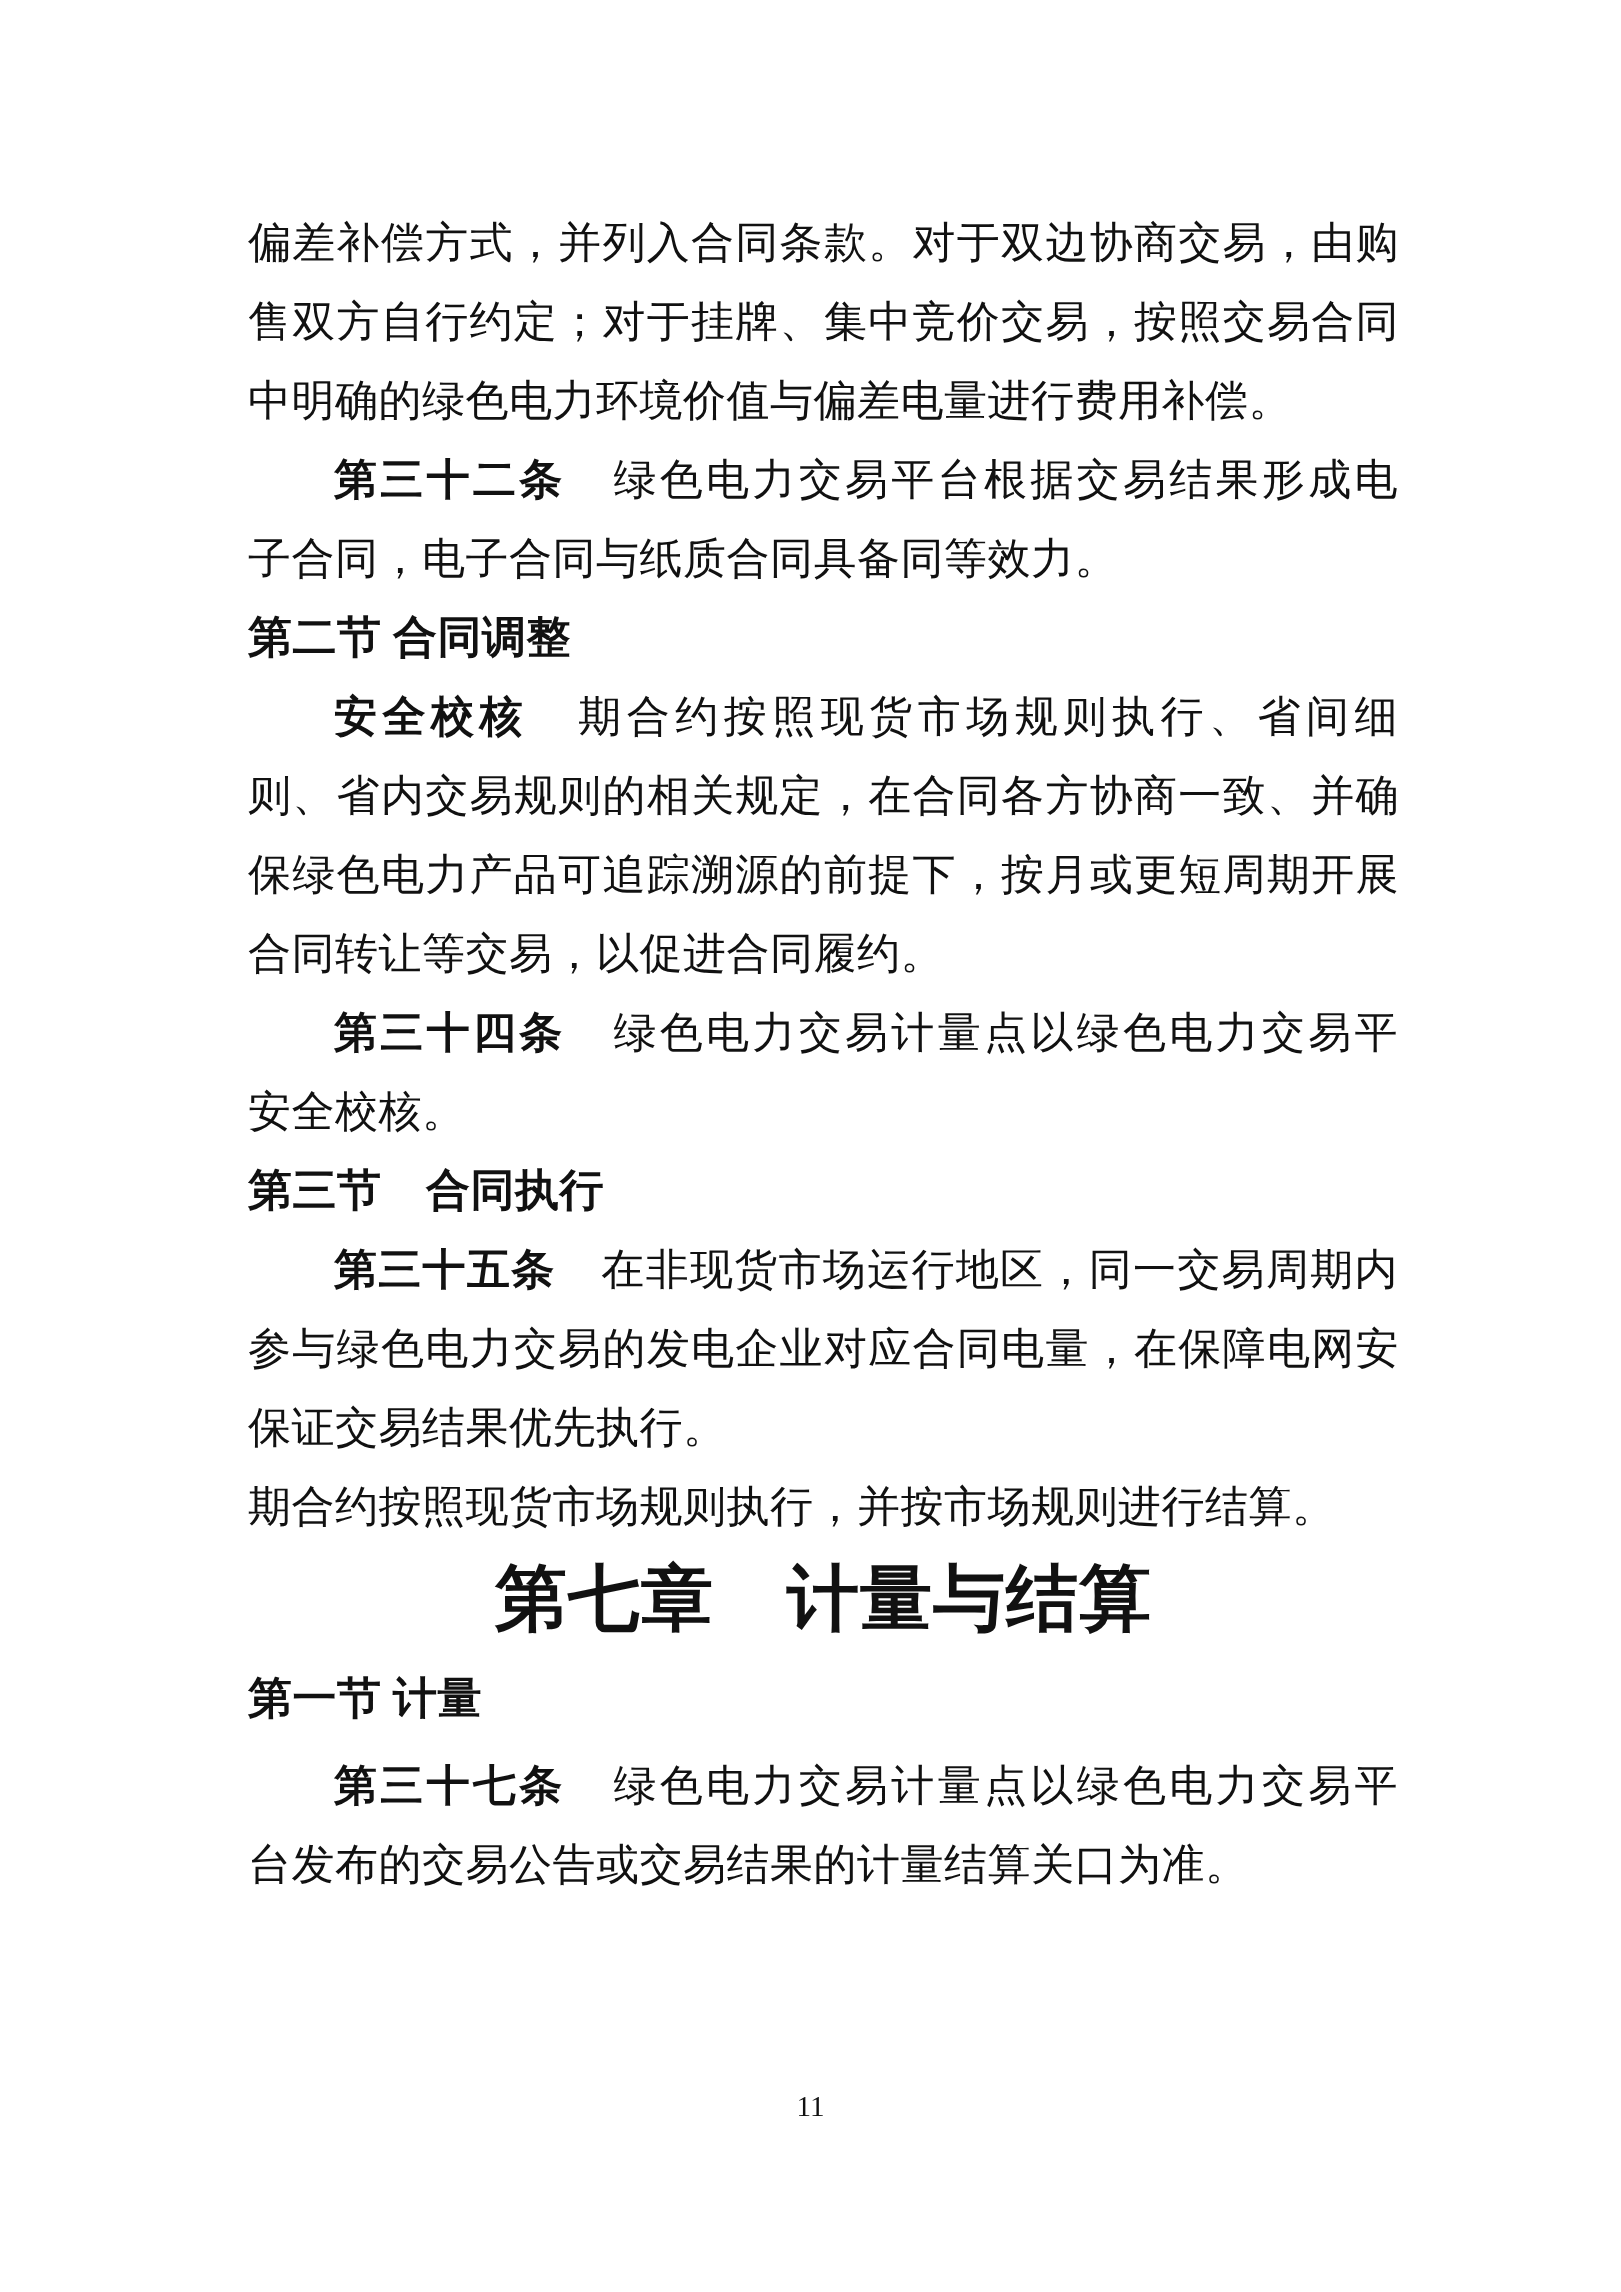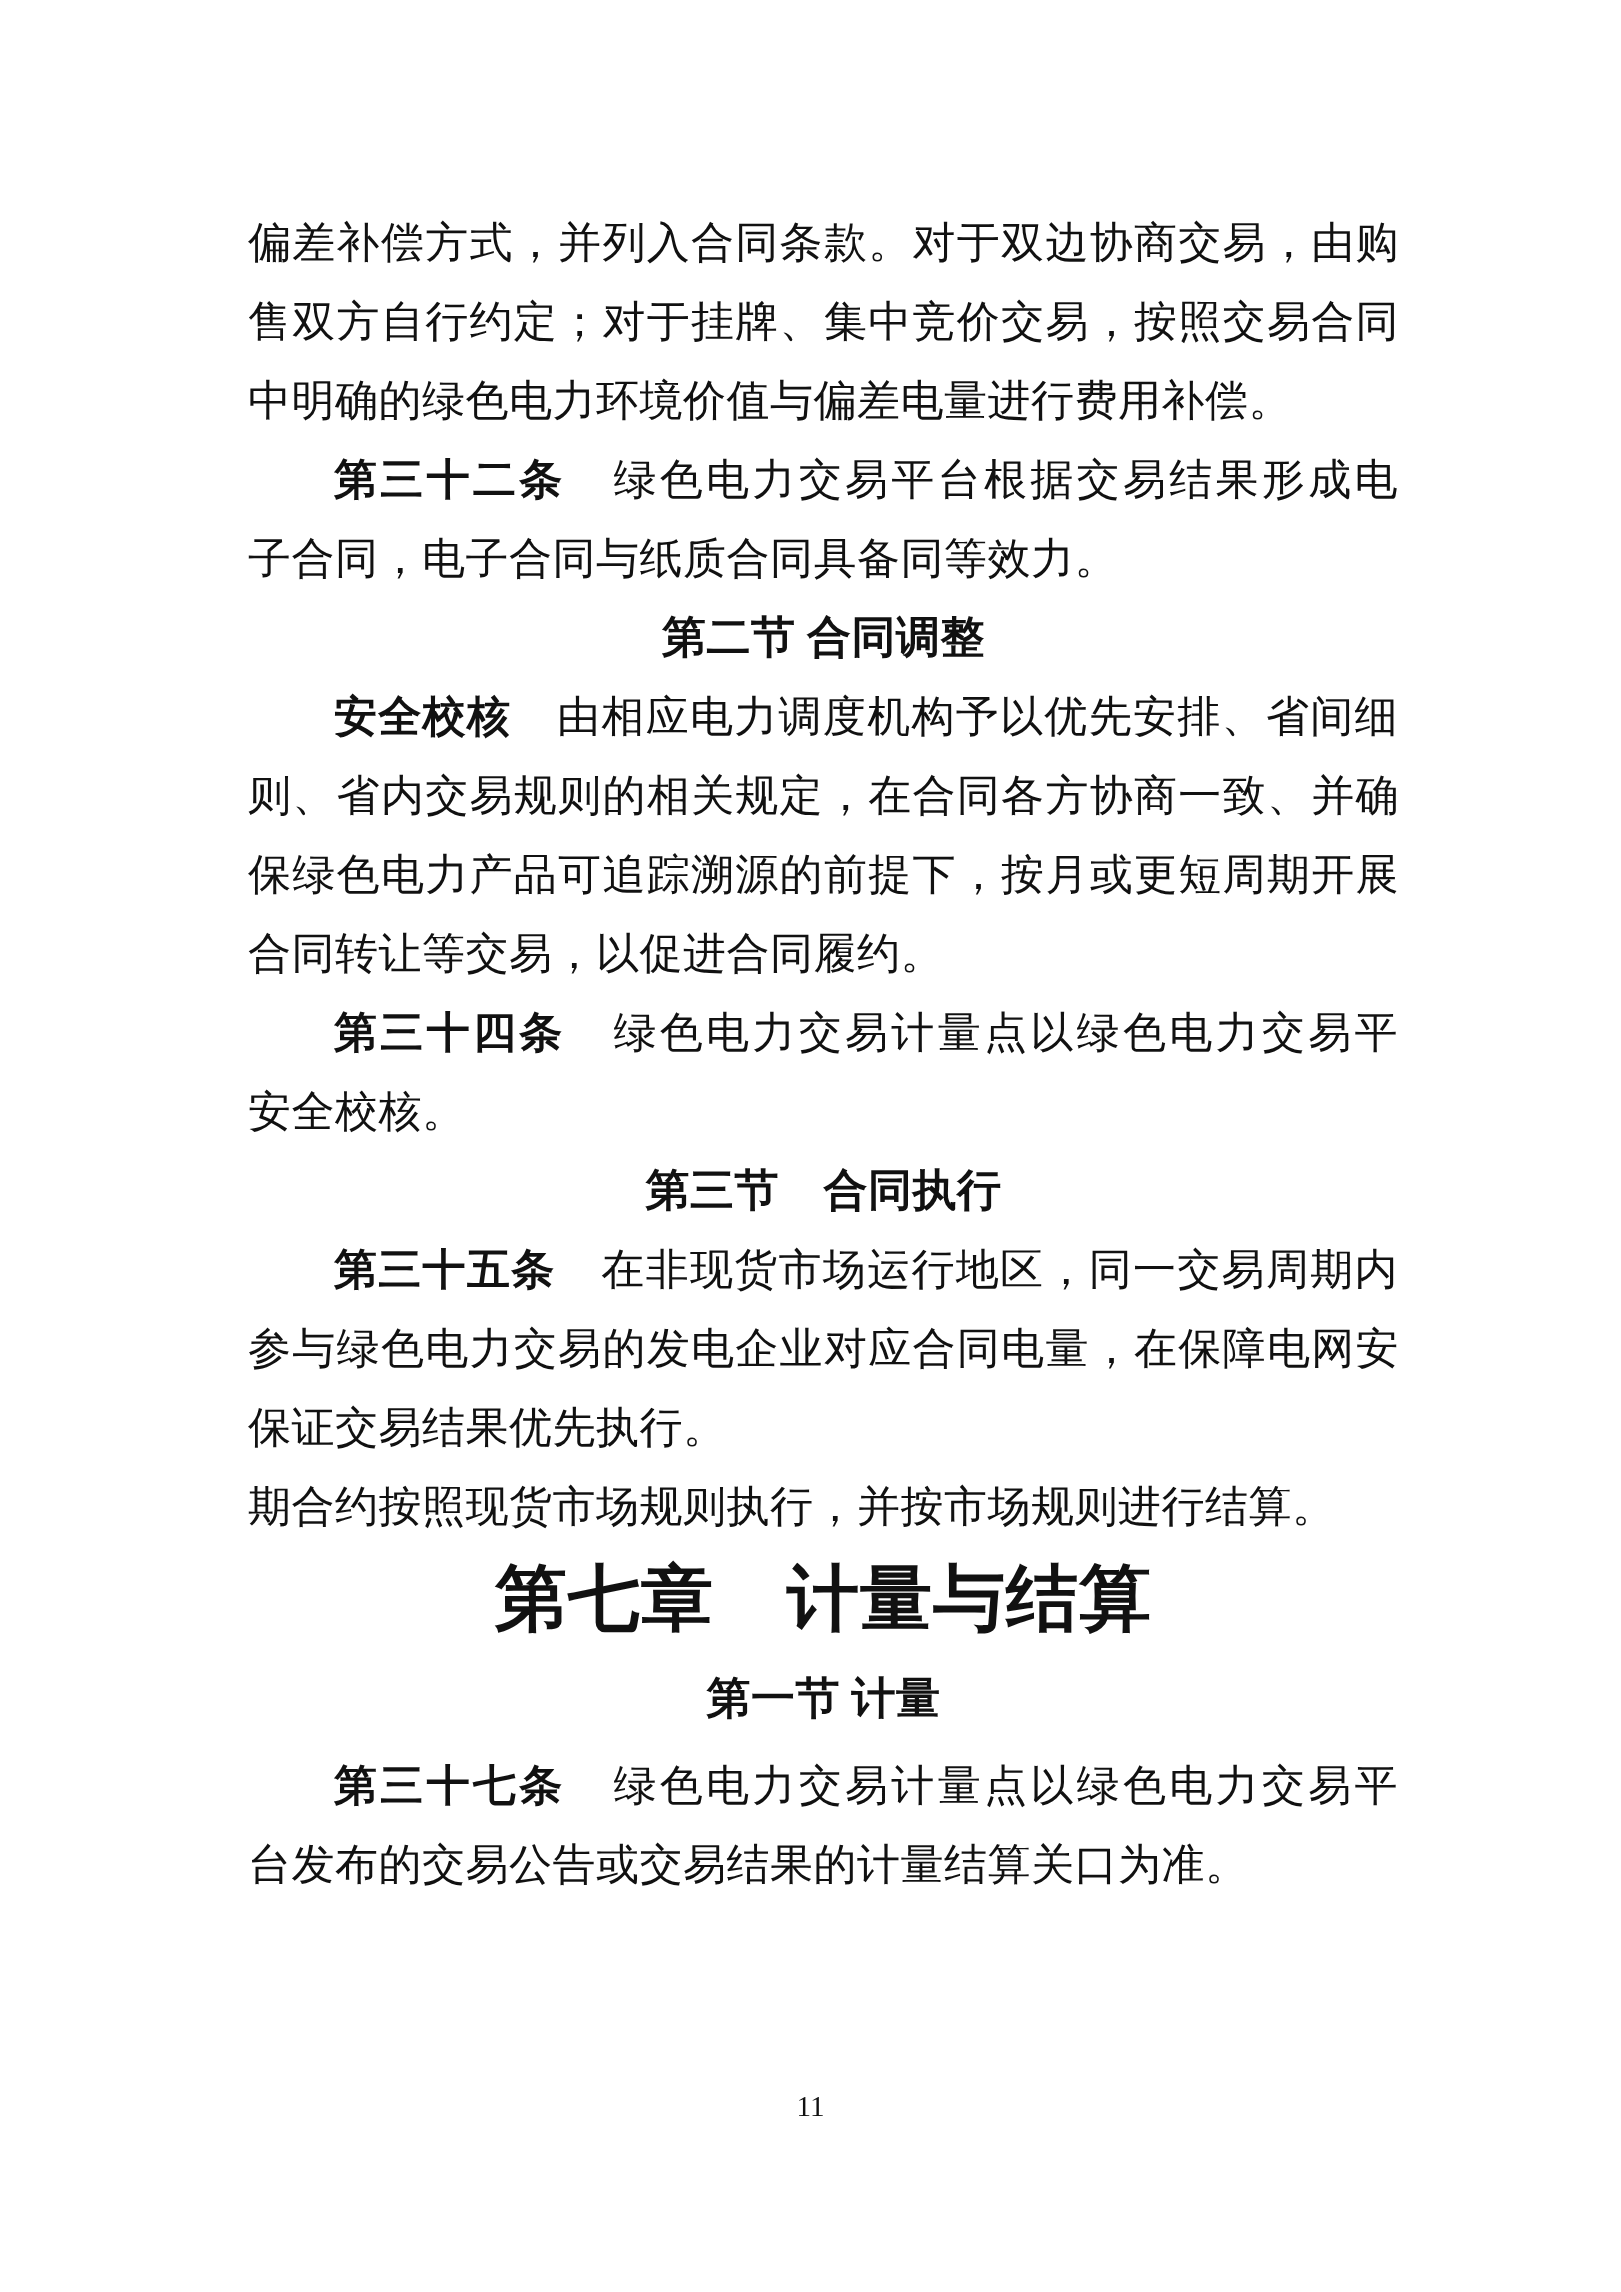--- a/index.html
+++ b/index.html
@@ -43,21 +43,20 @@
     font-weight: bold;
   }
   .label-gap {
     display: inline-block;
     width: 45px;
     height: 1px;
   }
   .line.section {
     font-weight: bold;
     font-size: 44px;
-    text-align: center;
     white-space: nowrap;
   }
   .line.sub {
     height: 94px;
     line-height: 94px;
   }
   .line.chapter {
     font-weight: bold;
     font-size: 72px;
     height: 106px;
@@ -82,21 +81,21 @@
 <body>
 
 <div class="page">
   <div class="content" id="doc-content">
       <div class="line justify">偏差补偿方式，并列入合同条款。对于双边协商交易，由购</div>
       <div class="line justify">售双方自行约定；对于挂牌、集中竞价交易，按照交易合同</div>
       <div class="line">中明确的绿色电力环境价值与偏差电量进行费用补偿。</div>
       <div class="line indent justify"><span class="article-label">第三十二条</span><span class="label-gap"></span><span>绿色电力交易平台根据交易结果形成电</span></div>
       <div class="line">子合同，电子合同与纸质合同具备同等效力。</div>
       <div class="line section">第二节 合同调整</div>
-      <div class="line indent justify"><span class="article-label">安全校核</span><span class="label-gap"></span><span>由相应电力调度机构予以优先安排、省间细</span></div>
+      <div class="line indent justify"><span class="article-label">安全校核</span><span class="label-gap"></span><span>期合约按照现货市场规则执行、省间细</span></div>
       <div class="line justify">则、省内交易规则的相关规定，在合同各方协商一致、并确</div>
       <div class="line justify">保绿色电力产品可追踪溯源的前提下，按月或更短周期开展</div>
       <div class="line">合同转让等交易，以促进合同履约。</div>
       <div class="line indent justify"><span class="article-label">第三十四条</span><span class="label-gap"></span><span>绿色电力交易计量点以绿色电力交易平</span></div>
       <div class="line">安全校核。</div>
       <div class="line section">第三节　合同执行</div>
       <div class="line indent justify"><span class="article-label">第三十五条</span><span class="label-gap"></span><span>在非现货市场运行地区，同一交易周期内</span></div>
       <div class="line justify">参与绿色电力交易的发电企业对应合同电量，在保障电网安</div>
       <div class="line">保证交易结果优先执行。</div>
       <div class="line">期合约按照现货市场规则执行，并按市场规则进行结算。</div>

